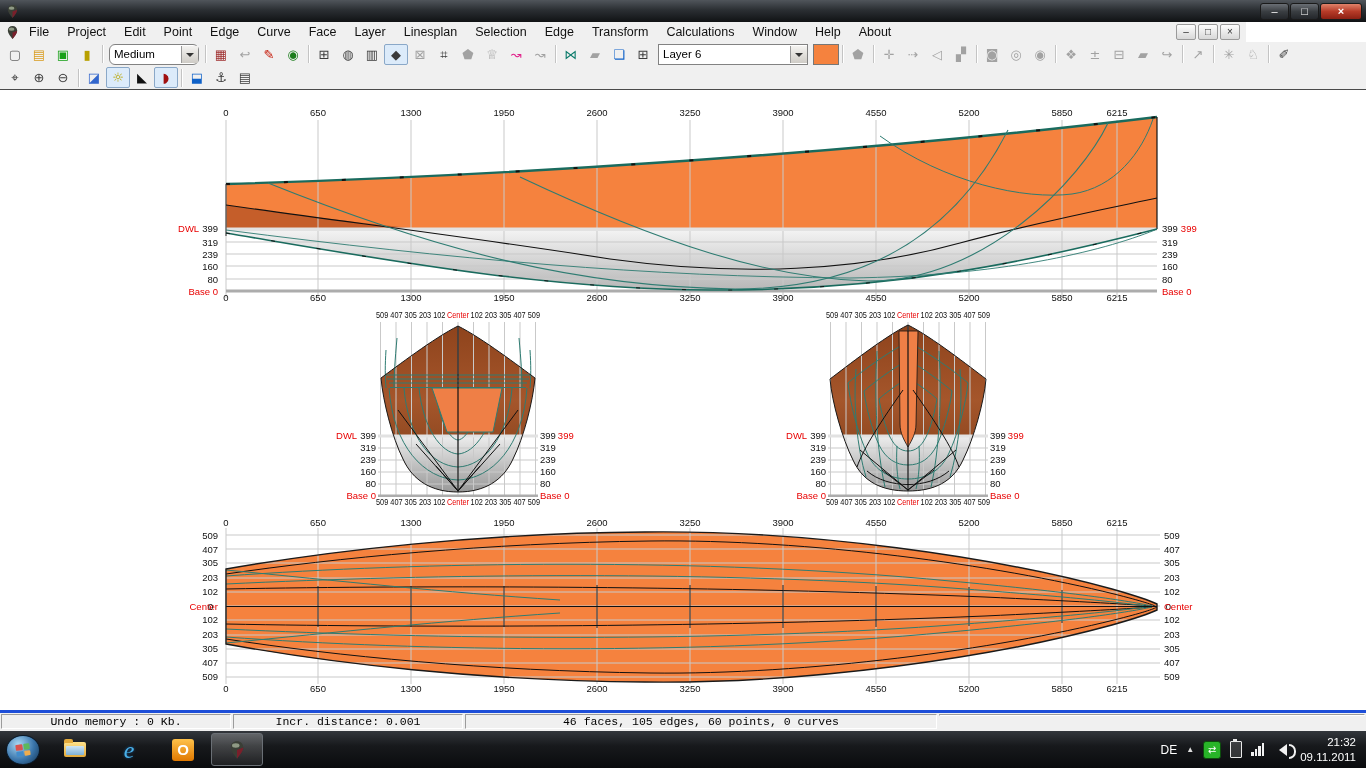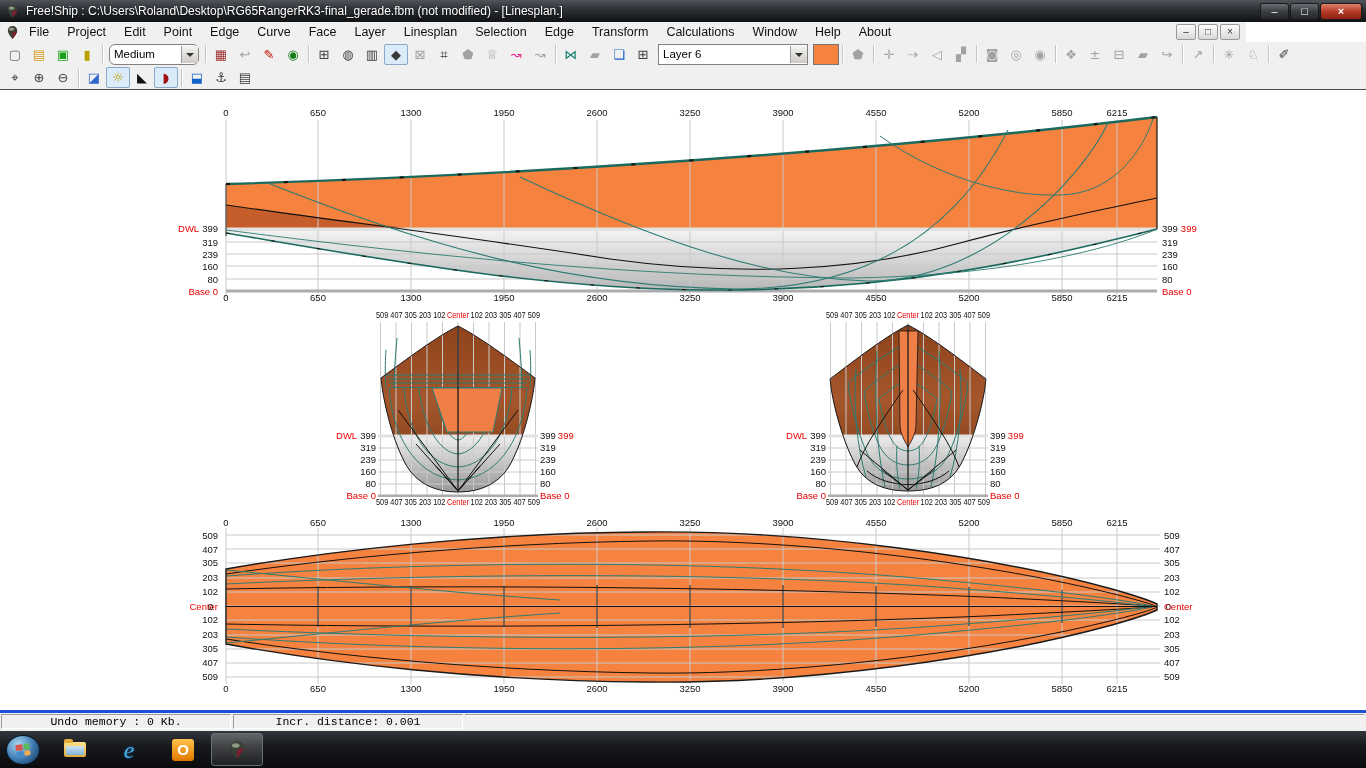--- a/index.html
+++ b/index.html
@@ -78,21 +78,20 @@
 <body>
 
 <div id="screen">
 
   <div id="titlebar">
     <svg class="appico" viewBox="0 0 16 16">
       <path d="M8,1 C11,1 13,3 13,6 C13,9 10,12 8,15 C6,12 3,9 3,6 C3,3 5,1 8,1 Z" fill="#3a3f36"></path>
       <path d="M8,8 L13,6 C13,9 10,12 8,15 Z" fill="#7a1f2b"></path>
       <ellipse cx="7" cy="4.4" rx="3" ry="1.8" fill="#8f9a84"></ellipse>
     </svg>
-    <span class="ttl">Free!Ship : C:\Users\Roland\Desktop\RG65RangerRK3-final_gerade.fbm (not modified) - [Linesplan.]</span>
     <div id="winbtns">
       <button class="wbtn">–</button>
       <button class="wbtn">□</button>
       <button class="wbtn close">×</button>
     </div>
   </div>
 
   <div id="menubar">
     <svg class="appico" viewBox="0 0 16 16">
       <path d="M8,1 C11,1 13,3 13,6 C13,9 10,12 8,15 C6,12 3,9 3,6 C3,3 5,1 8,1 Z" fill="#3a3f36"></path>
@@ -479,20 +478,21 @@
             <text x="1164" y="666">407</text>
         <text x="1164" y="680">509</text>
       </g>
     </g>
   </svg>
   </div>
 
   <div id="statusbar">
     <div class="sp" style="width:228px">Undo memory : 0 Kb.</div>
     <div class="sp" style="width:228px">Incr. distance: 0.001</div>
+    <div class="sp" style="width:470px">46 faces, 105 edges, 60 points, 0 curves</div>
     <div class="sp" style="flex:1"></div>
   </div>
 
   <div id="taskbar">
     <button id="orb">
       <span class="flag">
         <i style="background:#d9534f"></i>
           <i style="background:#5cb85c"></i>
           <i style="background:#428bca"></i>
           <i style="background:#f0ad4e"></i>
@@ -507,15 +507,32 @@
     <button class="tkbtn">
         <span class="ol">O</span>
       </button>
     <button class="tkbtn active">
       <svg width="20" height="24" viewBox="0 0 16 16">
         <path d="M8,1 C11,1 13,3 13,6 C13,9 10,12 8,15 C6,12 3,9 3,6 C3,3 5,1 8,1 Z" fill="#3a3f36"></path>
         <path d="M8,8 L13,6 C13,9 10,12 8,15 Z" fill="#7a1f2b"></path>
         <ellipse cx="7" cy="4.4" rx="3" ry="1.8" fill="#8f9a84"></ellipse>
       </svg>
     </button>
+    <div id="tray">
+      <span class="lang">DE</span>
+      <span class="up">▲</span>
+      <span class="sync">⇄</span>
+      <span class="batt"></span>
+      <span class="bars">
+          <i style="height:4px"></i>
+          <i style="height:7px"></i>
+          <i style="height:10px"></i>
+          <i style="height:13px"></i>
+        </span>
+      <span class="spk"></span>
+      <div class="clock">
+        <div>21:32</div>
+        <div>09.11.2011</div>
+      </div>
+    </div>
   </div>
 
 </div>
 
 </body></html>

